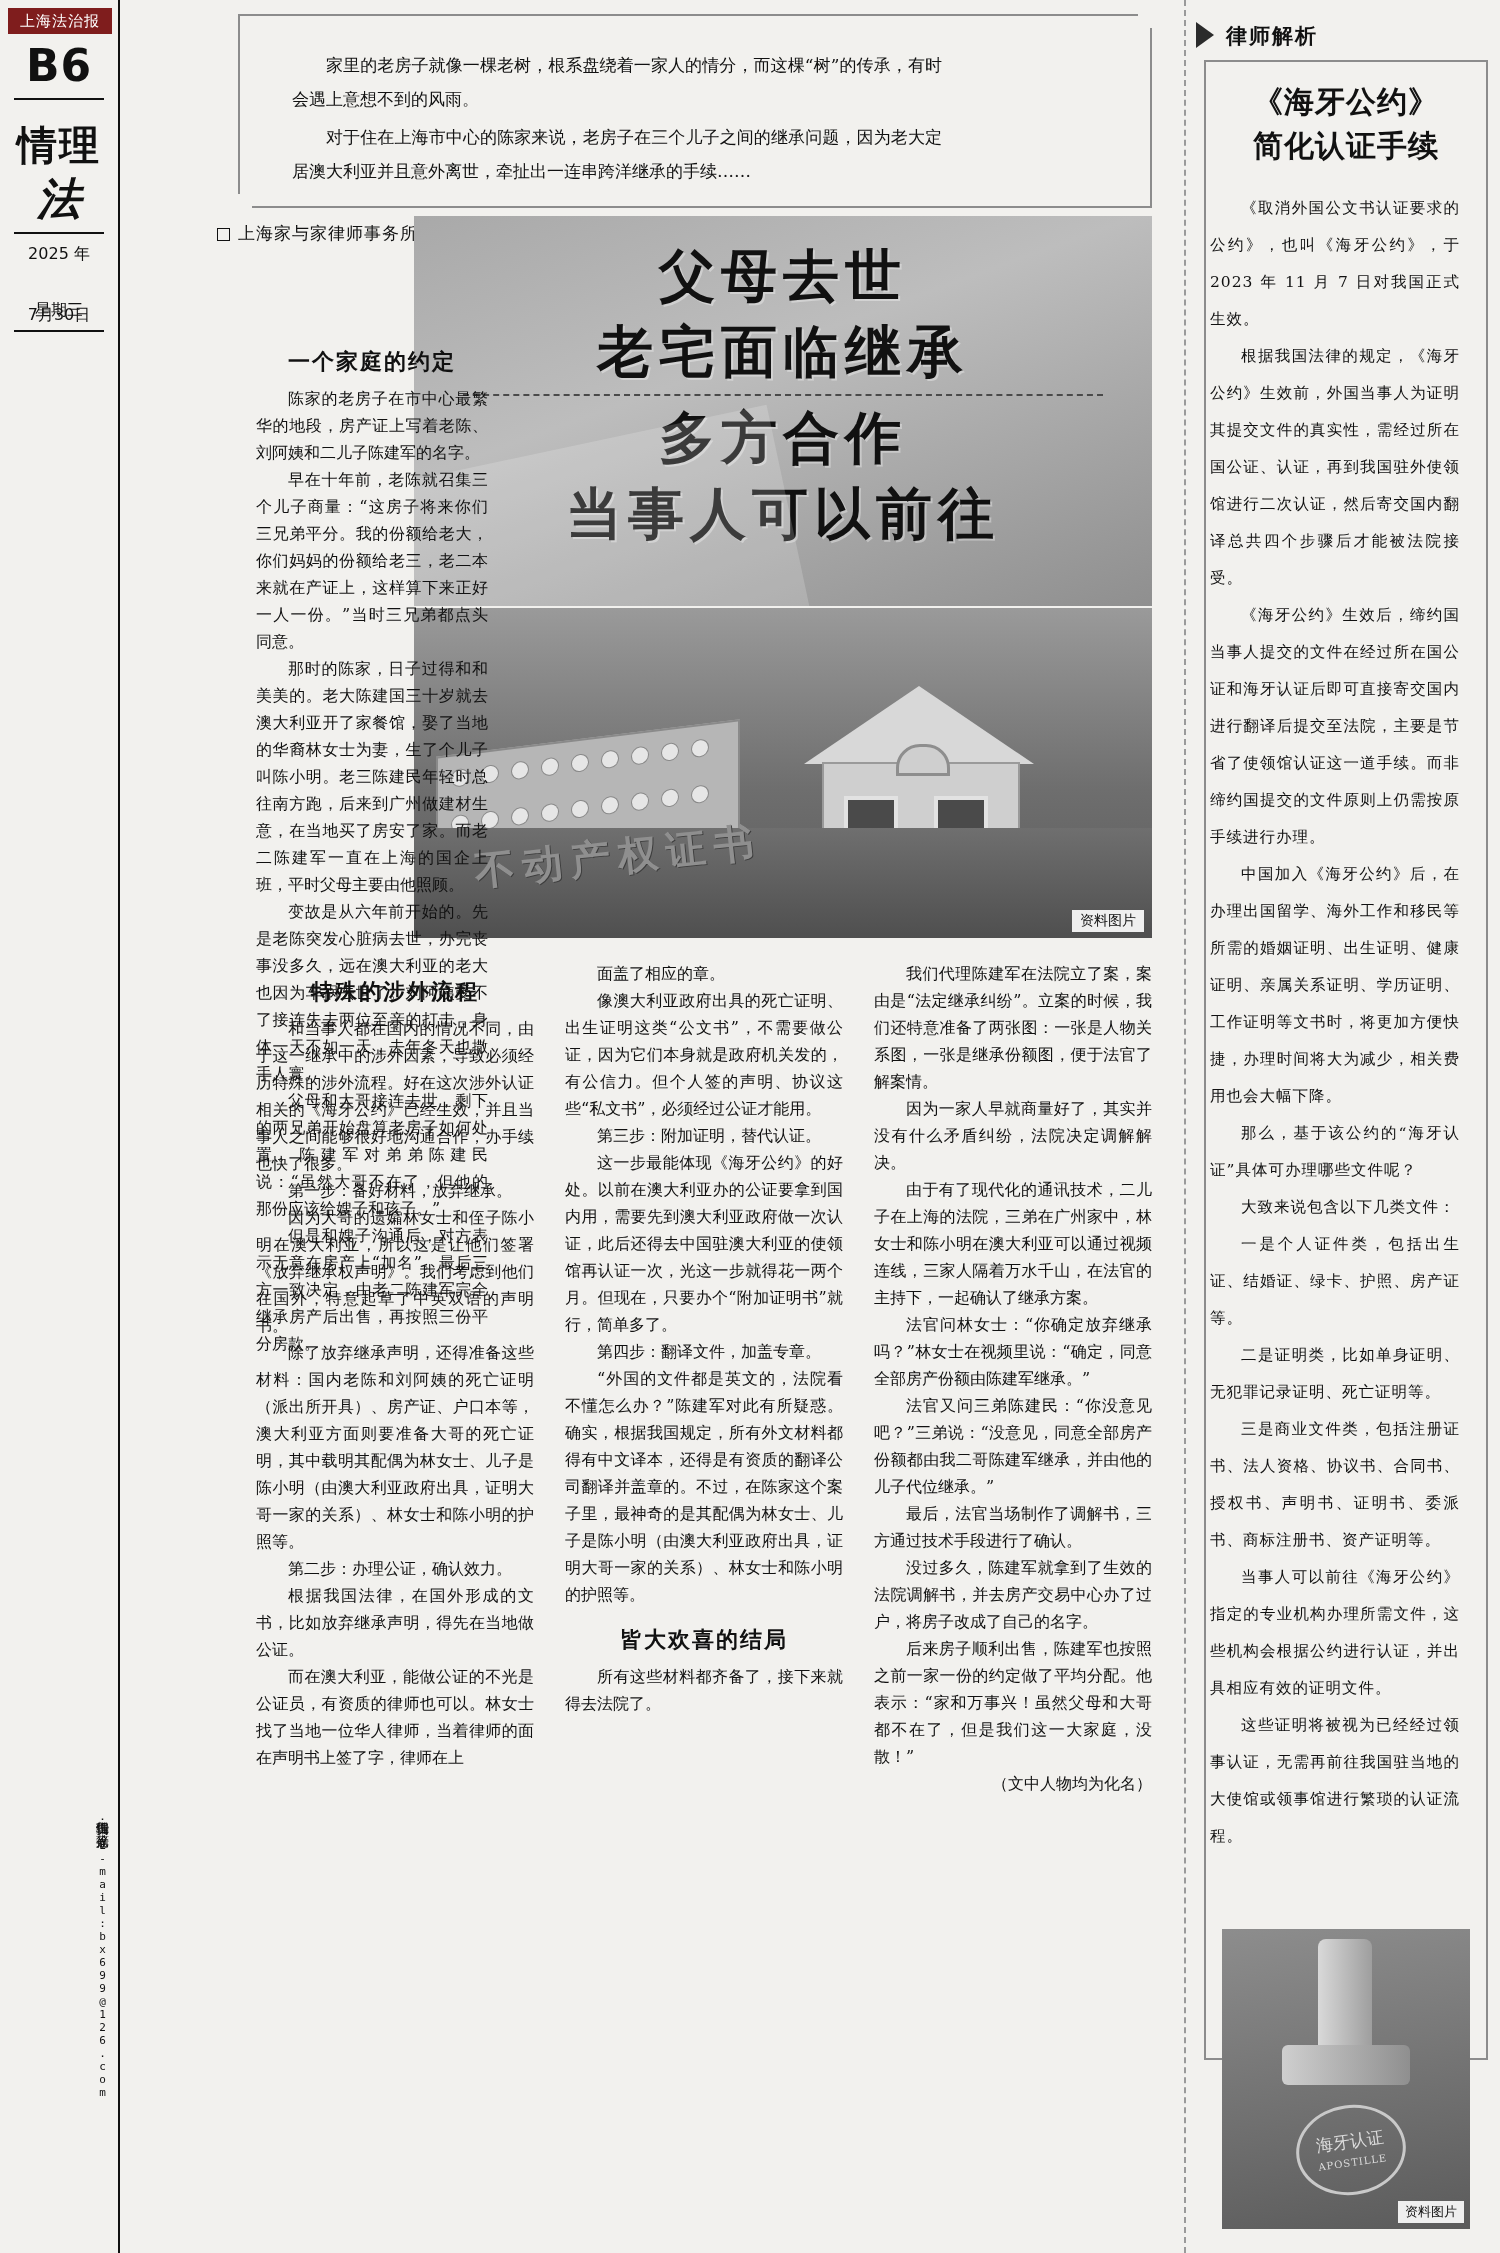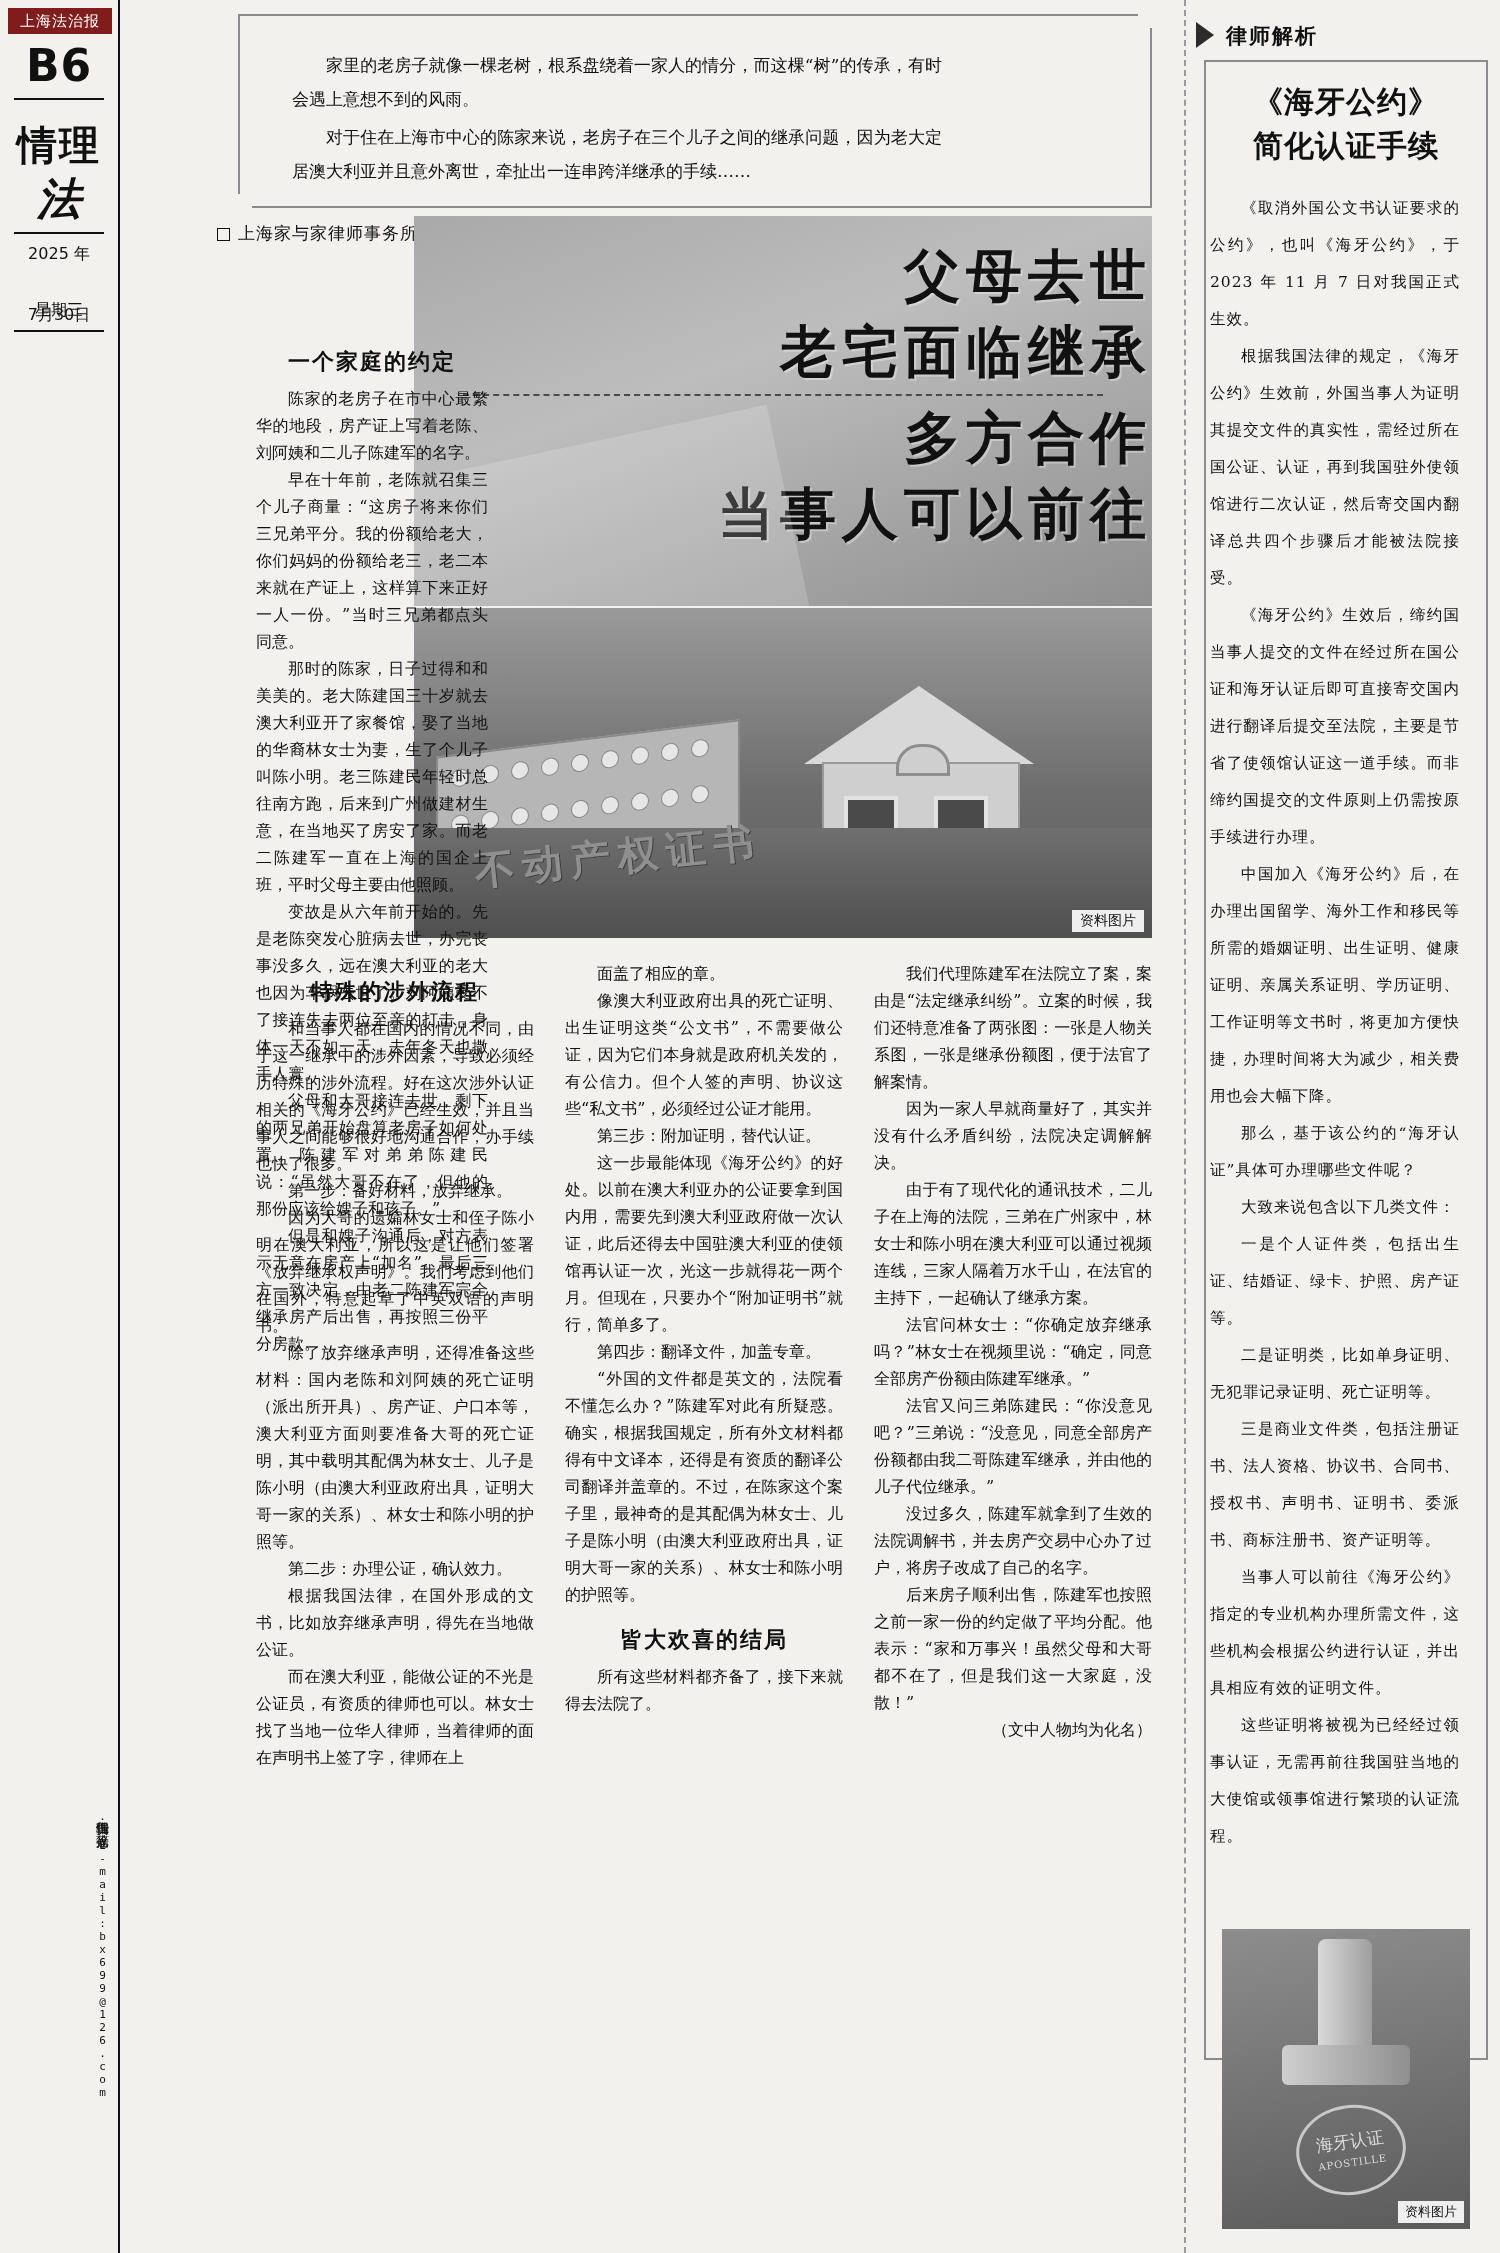--- a/index.html
+++ b/index.html
@@ -87,21 +87,21 @@
   .headline-block{
     position:absolute;left:292px;top:216px;width:738px;height:390px;
     background:linear-gradient(160deg,#a9a9a9 0%,#bdbdbd 40%,#8f8f8f 100%);
     overflow:hidden;
   }
   .headline-block:after{
     content:"";position:absolute;left:-40px;bottom:-60px;width:420px;height:220px;
     background:rgba(255,255,255,0.18);transform:rotate(-12deg);
   }
   .headline{
-    position:absolute;left:0;top:22px;width:738px;text-align:right;
+    position:absolute;left:0;top:22px;width:738px;text-align:center;
     font-size:56px;line-height:76px;font-weight:bold;letter-spacing:6px;
     color:#111;
     font-family:"DejaVu Sans","Liberation Sans",sans-serif;
     text-shadow:2px 2px 0 rgba(255,255,255,.35);
   }
   .headline span{display:block;}
   .headline .dashline{
     display:block;height:0;border-top:2px dashed #4a4a4a;width:640px;margin:4px auto;
   }
   
@@ -347,20 +347,21 @@
         <div class="subhead">皆大欢喜的结局</div>
         <p>所有这些材料都齐备了，接下来就得去法院了。</p>
       </div>
 
       <div class="col c3">
         <p>我们代理陈建军在法院立了案，案由是“法定继承纠纷”。立案的时候，我们还特意准备了两张图：一张是人物关系图，一张是继承份额图，便于法官了解案情。</p>
         <p>因为一家人早就商量好了，其实并没有什么矛盾纠纷，法院决定调解解决。</p>
         <p>由于有了现代化的通讯技术，二儿子在上海的法院，三弟在广州家中，林女士和陈小明在澳大利亚可以通过视频连线，三家人隔着万水千山，在法官的主持下，一起确认了继承方案。</p>
         <p>法官问林女士：“你确定放弃继承吗？”林女士在视频里说：“确定，同意全部房产份额由陈建军继承。”</p>
         <p>法官又问三弟陈建民：“你没意见吧？”三弟说：“没意见，同意全部房产份额都由我二哥陈建军继承，并由他的儿子代位继承。”</p>
+        <p>最后，法官当场制作了调解书，三方通过技术手段进行了确认。</p>
         <p>没过多久，陈建军就拿到了生效的法院调解书，并去房产交易中心办了过户，将房子改成了自己的名字。</p>
         <p>后来房子顺利出售，陈建军也按照之前一家一份的约定做了平均分配。他表示：“家和万事兴！虽然父母和大哥都不在了，但是我们这一大家庭，没散！”</p>
         <p style="text-align:right;text-indent:0;">（文中人物均为化名）</p>
       </div>
 
     </div>
   </div>
 
   <div class="side">
     <div class="side-tag-mark"></div>

